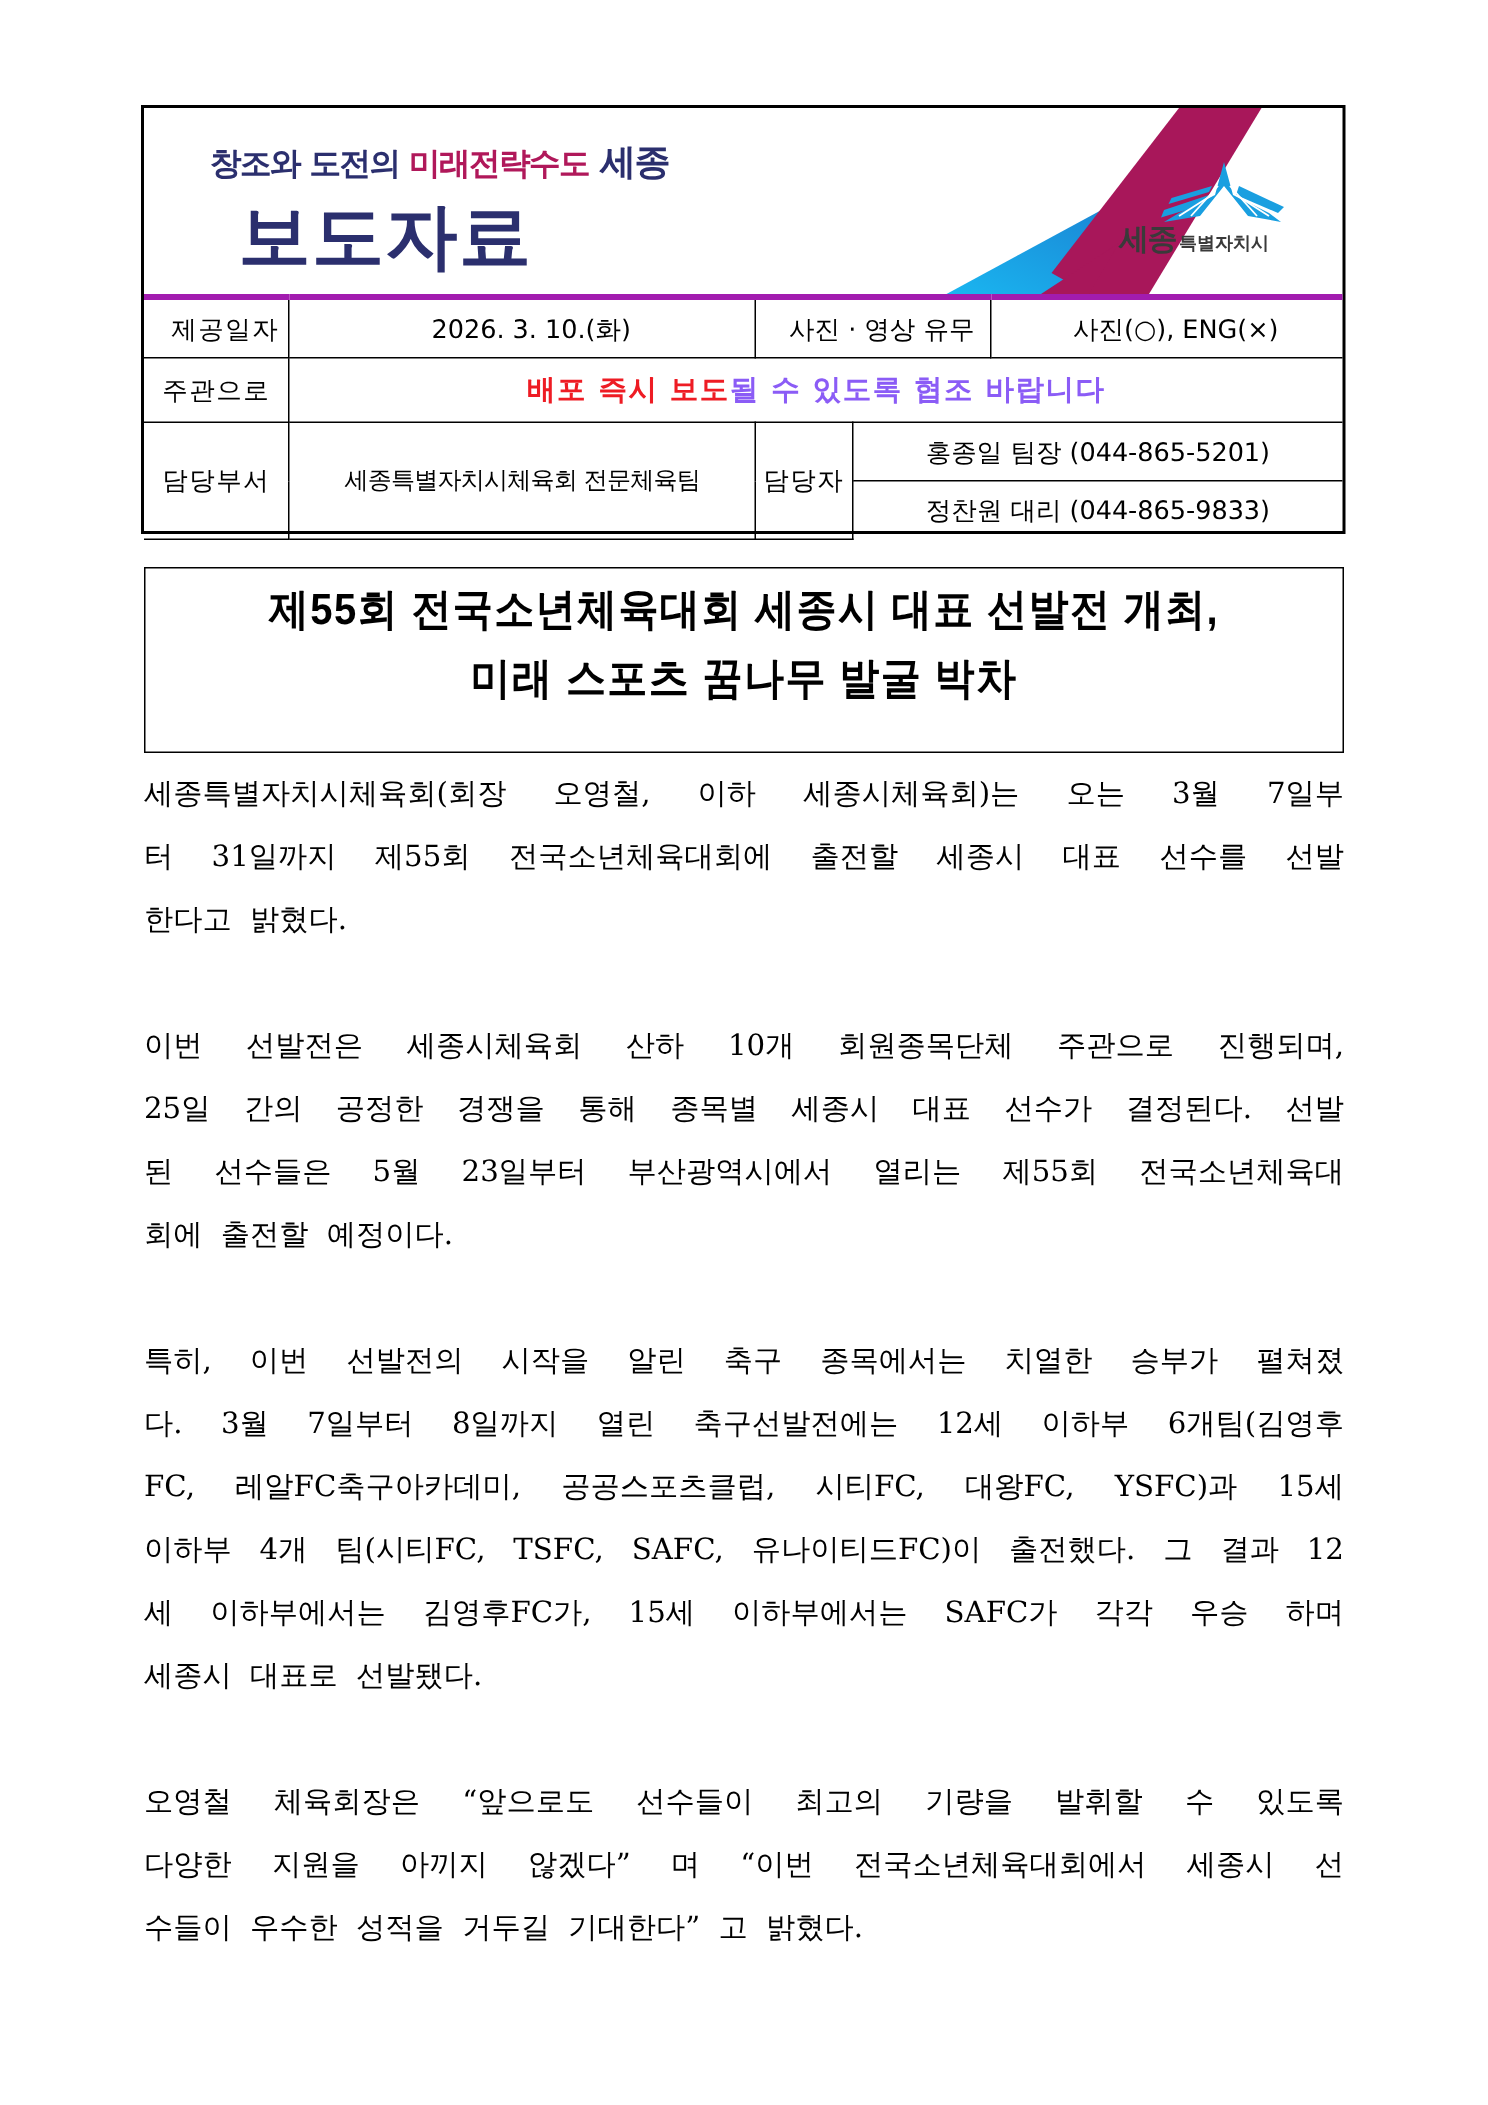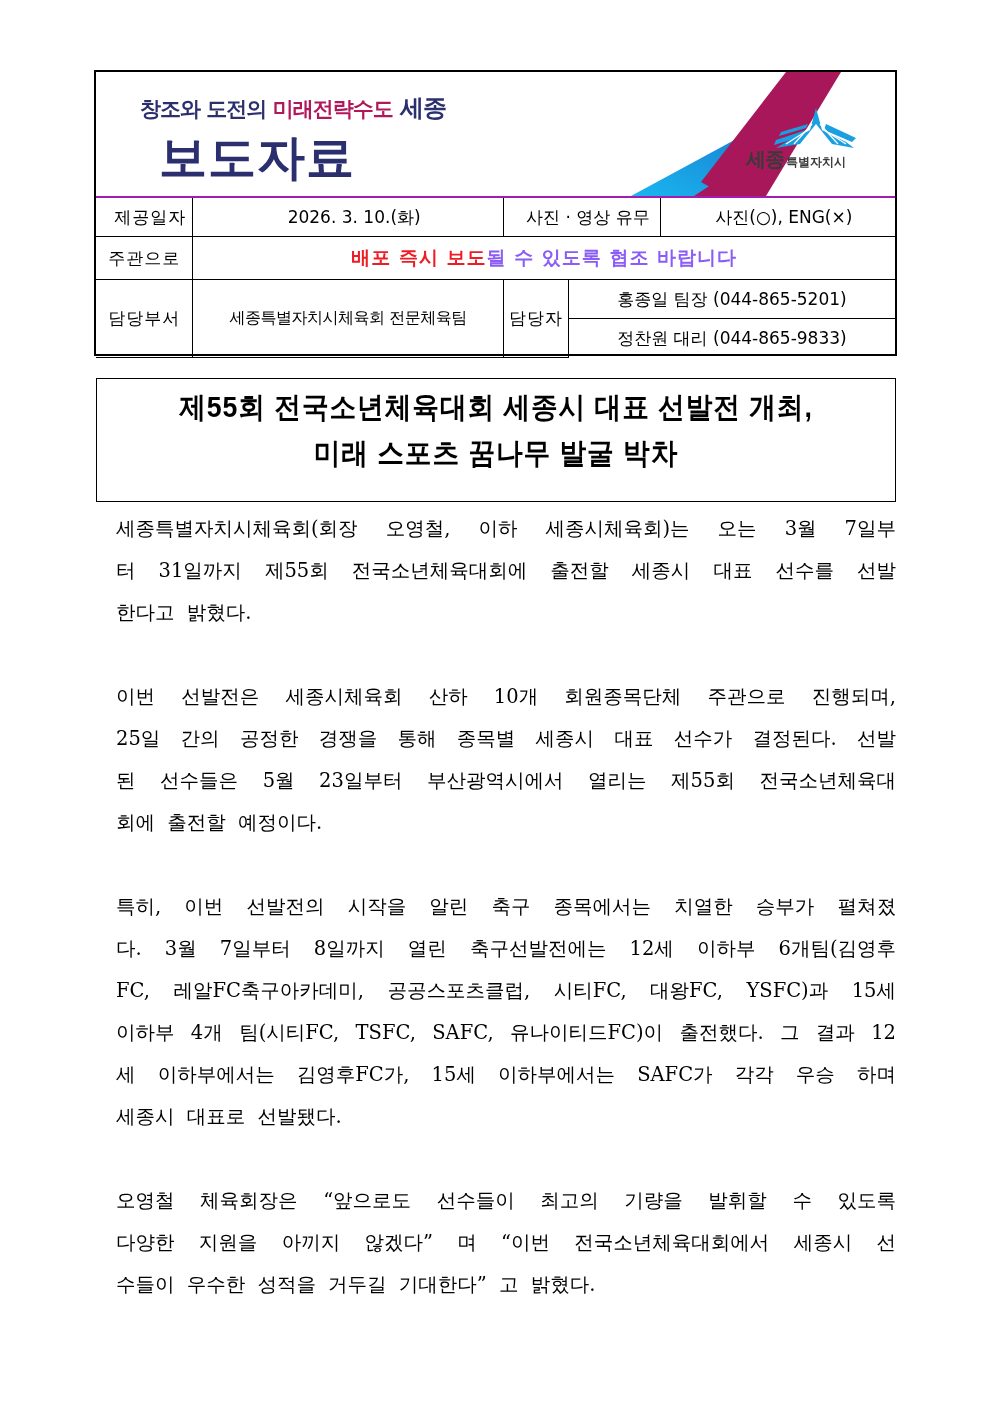--- a/index.html
+++ b/index.html
@@ -18,42 +18,42 @@
               color:#2b2f6e; letter-spacing:1px;margin-left:19px; }
   .stripe-svg { position:absolute; left:0; top:0; }
   .logo { position:absolute; left:650px; top:28px; width:140px; height:80px; }
   .logo-text { position:absolute; left:650px; top:74px; white-space:nowrap; color:#3a3a3a; }
   .logo-text .big { font-size:20px; font-weight:bold; letter-spacing:-1px; }
   .logo-text .small { font-size:12px; font-weight:bold; margin-left:2px; }
 
   table.info { position:absolute; left:0; top:124px; width:799px; border-collapse:collapse;
                font-family:"DejaVu Sans", sans-serif; font-size:17px; }
   table.info td { border:1px solid #000; text-align:center; padding:0; height:38px; }
-  table.info tr:first-child td { border-top:2px solid #a21caf;padding-left:12px; }
+  table.info tr:first-child td { border-top:4px solid #a21caf;padding-left:12px; }
   table.info tr td:first-child { border-left:none; }
   table.info tr td:last-child { border-right:none;margin-top:46px; }
   table.info tr:last-child td { border-bottom:none; }
   .lbl { letter-spacing:1px; }
   .notice { font-weight:bold; font-size:19px; letter-spacing:1px; }
   .red { color:#ee1c24; }
   .blue { color:#8b5cf6; }
   .dept { font-size:16px; letter-spacing:-0.5px; }
 
   
   .titlebox { position:absolute; left:96px; top:378px; width:800px; height:124px;
               border:1px solid #000; box-sizing:border-box; text-align:center; }
   .titlebox div { font-family:"Liberation Sans", sans-serif; font-weight:bold;
                   font-size:29px; letter-spacing:1px; line-height:46px; transform:scaleX(0.92); }
   .titlebox .t1 { margin-top:5px; }
 
   
   .body { position:absolute; left:96px; top:508px; width:800px; font-family:"DejaVu Serif", serif;
           font-size:19.5px; line-height:42px; letter-spacing:0px; }
   .para { text-align:justify; text-align-last:left; margin:0 0 42px 0; word-spacing:6px; }
-  .para .ln { display:block; text-align:justify; text-align-last:justify; white-space:nowrap;margin-left:20px; }
+  .para .ln { display:block; text-align:justify; text-align-last:justify; white-space:nowrap; }
   .para .ln.last { text-align-last:left; }
 </style>
 </head>
 <body>
 
 <div class="frame">
   <div class="banner">
     <svg class="stripe-svg" width="799" height="124">
       <defs>
         <linearGradient id="bl" x1="0" y1="1" x2="1" y2="0">

